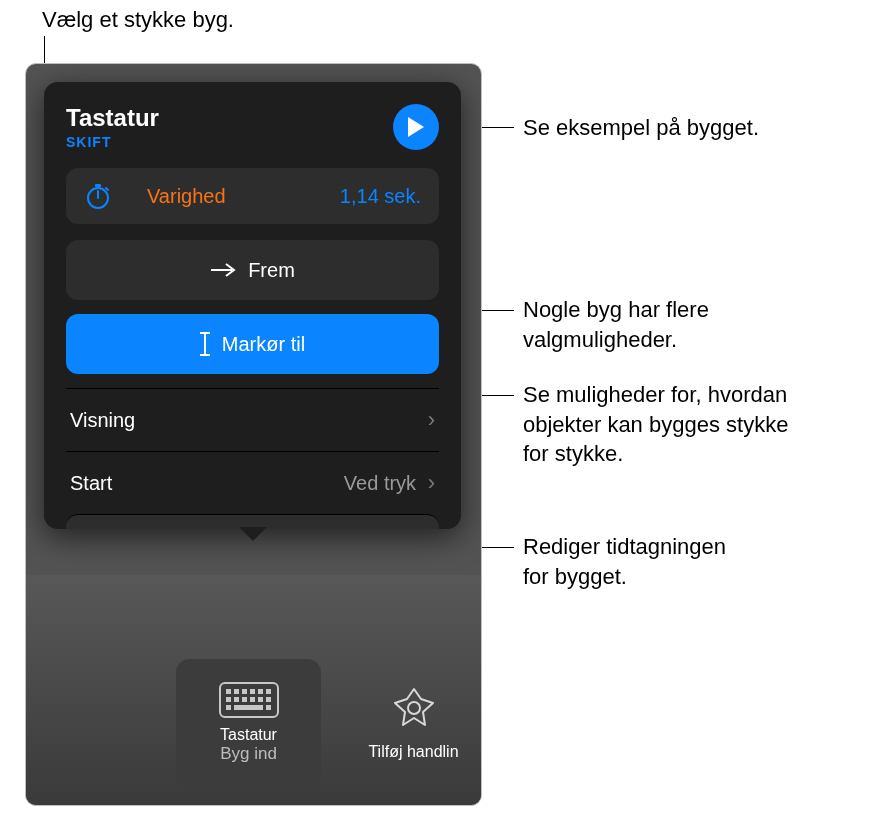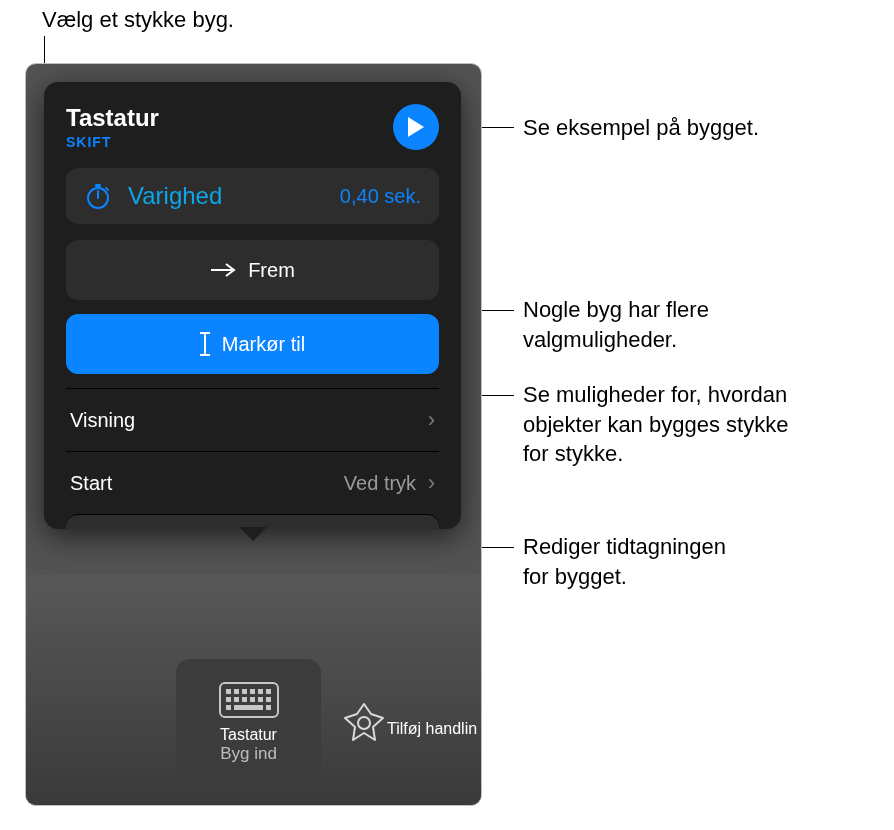--- a/index.html
+++ b/index.html
@@ -8,42 +8,42 @@
   #gradient{position:absolute;left:0;right:0;bottom:0;height:230px;background:linear-gradient(#585858,#3a3a3a);}
   .popover{position:absolute;left:18px;top:18px;width:417px;background:#1e1e1f;border-radius:14px;padding:22px 22px 0 22px;box-sizing:border-box;color:#fff;box-shadow:0 8px 30px rgba(0,0,0,.6);}
   .pop-tip{position:absolute;left:50%;bottom:-12px;transform:translateX(-50%);width:0;height:0;border-left:14px solid transparent;border-right:14px solid transparent;border-top:14px solid #1e1e1f;}
   .hdr{display:flex;justify-content:space-between;align-items:flex-start;margin-bottom:18px;}
   .title-block{display:flex;flex-direction:column;}
   .title{font-size:24px;font-weight:600;}
   .change{color:#0a84ff;font-size:14px;font-weight:600;letter-spacing:1px;margin-top:2px;}
   .play{width:46px;height:46px;border-radius:50%;background:#0a84ff;display:flex;align-items:center;justify-content:center;}
   .dur-row{background:#2d2d2e;border-radius:12px;display:flex;align-items:center;padding:14px 18px;margin-bottom:16px;}
   .timer-icon{width:28px;height:28px;margin-right:16px;}
-  .dur-label{color:#0ea5e9;font-size:24px;flex:1;}
+  .dur-label{color:#f97316;font-size:20px;flex:1;margin-left:19px;}
   .dur-val{color:#0a84ff;font-size:20px;}
   .btn{background:#2d2d2e;border-radius:12px;height:60px;display:flex;align-items:center;justify-content:center;margin-bottom:14px;font-size:20px;color:#fff;}
   .btn.sel{background:#0a84ff;}
   .arrow-fwd{margin-right:12px;}
   .cursor-glyph{margin-right:10px;display:inline-block;width:12px;height:24px;position:relative;}
   .cursor-glyph::before{content:"";position:absolute;left:4px;top:0;bottom:0;width:2px;background:#fff;}
   .cursor-glyph::after{content:"";position:absolute;left:0;top:0;width:10px;height:2px;background:#fff;box-shadow:0 22px 0 #fff;}
   .row{display:flex;align-items:center;justify-content:space-between;padding:18px 4px;border-top:1px solid #000;font-size:20px;}
   .row:first-of-type{border-top:none;}
   .row .lbl{color:#fff;}
   .row .val{color:#9a9a9d;margin-right:6px;}
   .chev{color:#7a7a7d;font-size:22px;}
   .partial{height:14px;border-top:1px solid #000;margin:0 -22px 0 -22px;background:#2d2d2e;border-radius:12px 12px 0 0;margin-left:-0px;margin-right:-0px;}
   
   .tiles{position:absolute;left:150px;bottom:18px;display:flex;gap:20px;}
   .tile{width:145px;height:128px;border-radius:14px;color:#fff;display:flex;flex-direction:column;align-items:center;justify-content:center;}
   .tile.sel{background:#3c3c3c;}
   .tile .tlabel{font-size:16px;margin-top:8px;}
   .tile .tsub{font-size:17px;color:#bdbdbd;}
   .tile svg{opacity:.95;}
-  .tile2{width:145px;height:128px;display:flex;flex-direction:row;align-items:center;justify-content:flex-start;color:#fff;}
+  .tile2{width:145px;height:128px;display:flex;flex-direction:column;align-items:center;justify-content:center;color:#fff;}
   
   .callout{position:absolute;font-size:22px;color:#000;line-height:1.35;}
   .lead{position:absolute;background:#000;height:1px;}
   .leadV{position:absolute;background:#000;width:1px;}
 </style>
 </head>
 <body>
 
 <div id="stage">
 
@@ -78,21 +78,21 @@
       </div>
 
       <div class="dur-row">
         <svg class="timer-icon" viewBox="0 0 28 28">
           <circle cx="14" cy="16" r="10" fill="none" stroke="#0a84ff" stroke-width="2"></circle>
           <rect x="11" y="2" width="6" height="3" rx="1" fill="#0a84ff"></rect>
           <line x1="14" y1="16" x2="14" y2="9" stroke="#0a84ff" stroke-width="2" stroke-linecap="round"></line>
           <line x1="22" y1="6" x2="24" y2="8" stroke="#0a84ff" stroke-width="2" stroke-linecap="round"></line>
         </svg>
         <span class="dur-label">Varighed</span>
-        <span class="dur-val">0,40 sek.</span>
+        <span class="dur-val">1,14 sek.</span>
       </div>
 
       <div class="btn">
         <svg class="arrow-fwd" width="26" height="16" viewBox="0 0 26 16">
             <line x1="1" y1="8" x2="22" y2="8" stroke="#fff" stroke-width="2"></line>
             <path d="M16 2 L24 8 L16 14" fill="none" stroke="#fff" stroke-width="2"></path>
           </svg>
         <span>Frem</span>
       </div>
 

